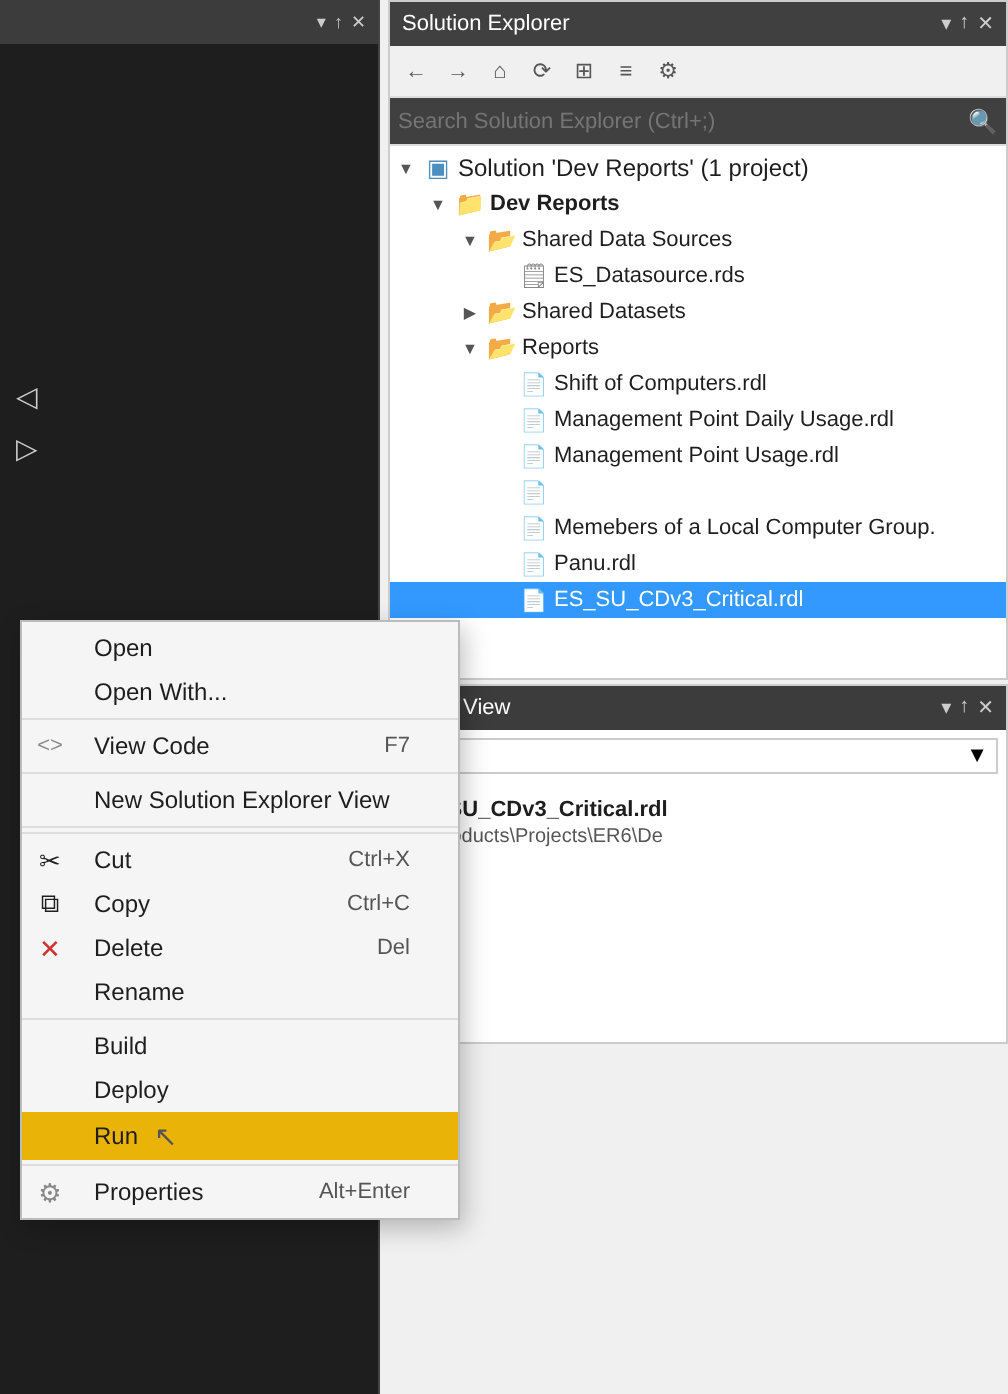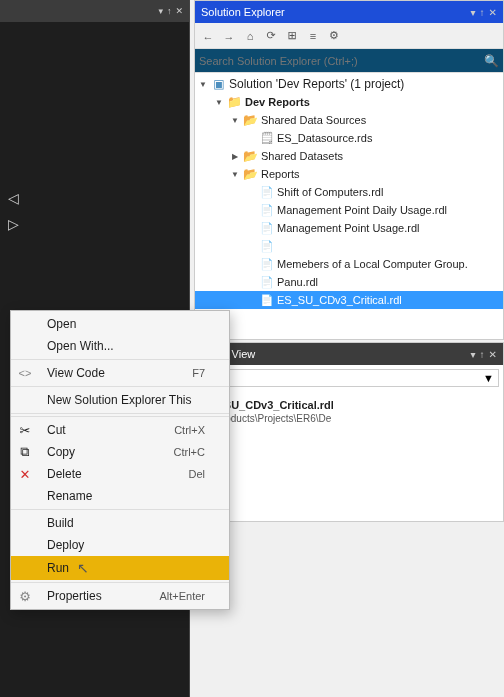--- a/index.html
+++ b/index.html
@@ -20,21 +20,21 @@
       right: 0;
       width: 310px;
       height: 340px;
       background: #f5f5f5;
       border: 1px solid #ccc;
       display: flex;
       flex-direction: column;
     }
 
     .panel-titlebar {
-      background: #1d4ed8;
+      background: #404040;
       color: #fff;
       font-size: 11px;
       padding: 3px 6px;
       display: flex;
       align-items: center;
       justify-content: space-between;
       height: 22px;
       text-align: center;
     }
 
@@ -66,21 +66,21 @@
       align-items: center;
       justify-content: center;
       cursor: pointer;
       color: #555;
       font-size: 11px;
       border: none;
       background: none;
     }
 
     .search-row {
-      background: #0c4a6e;
+      background: #404040;
       border-bottom: 1px solid #ddd;
       padding: 2px 4px;
       display: flex;
       align-items: center;
       height: 24px;
     }
 
     .search-input {
       flex: 1;
       border: none;
@@ -470,21 +470,21 @@
     <span>View Code</span>
     <span class="ctx-shortcut">F7</span>
   </div>
 
 
   <div class="ctx-separator"></div>
 
 
   <div class="ctx-item">
     <span class="ctx-icon"></span>
-    <span>New Solution Explorer This</span>
+    <span>New Solution Explorer View</span>
   </div>
 
   <div class="ctx-separator"></div>
 
 
   <div class="ctx-separator"></div>
 
   <div class="ctx-item">
     <span class="ctx-icon">✂</span>
     <span>Cut</span>

